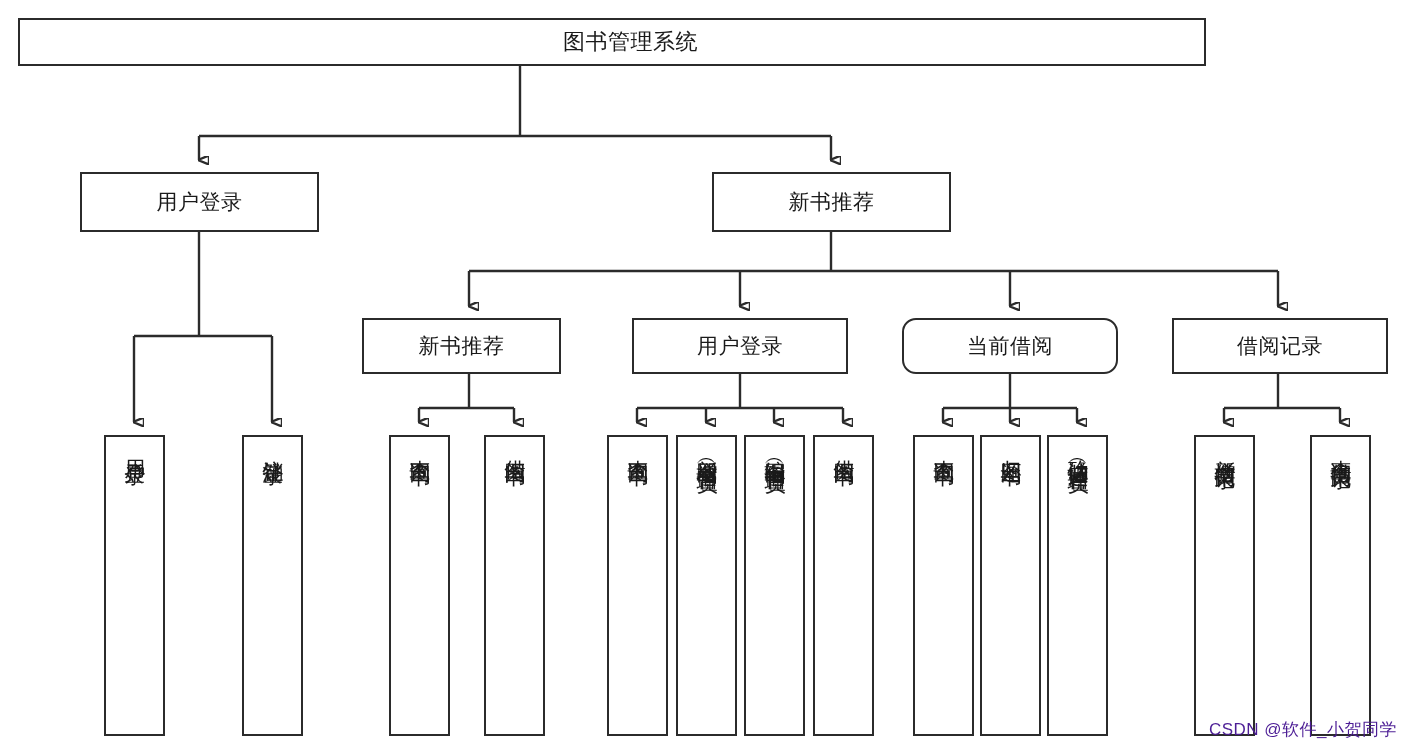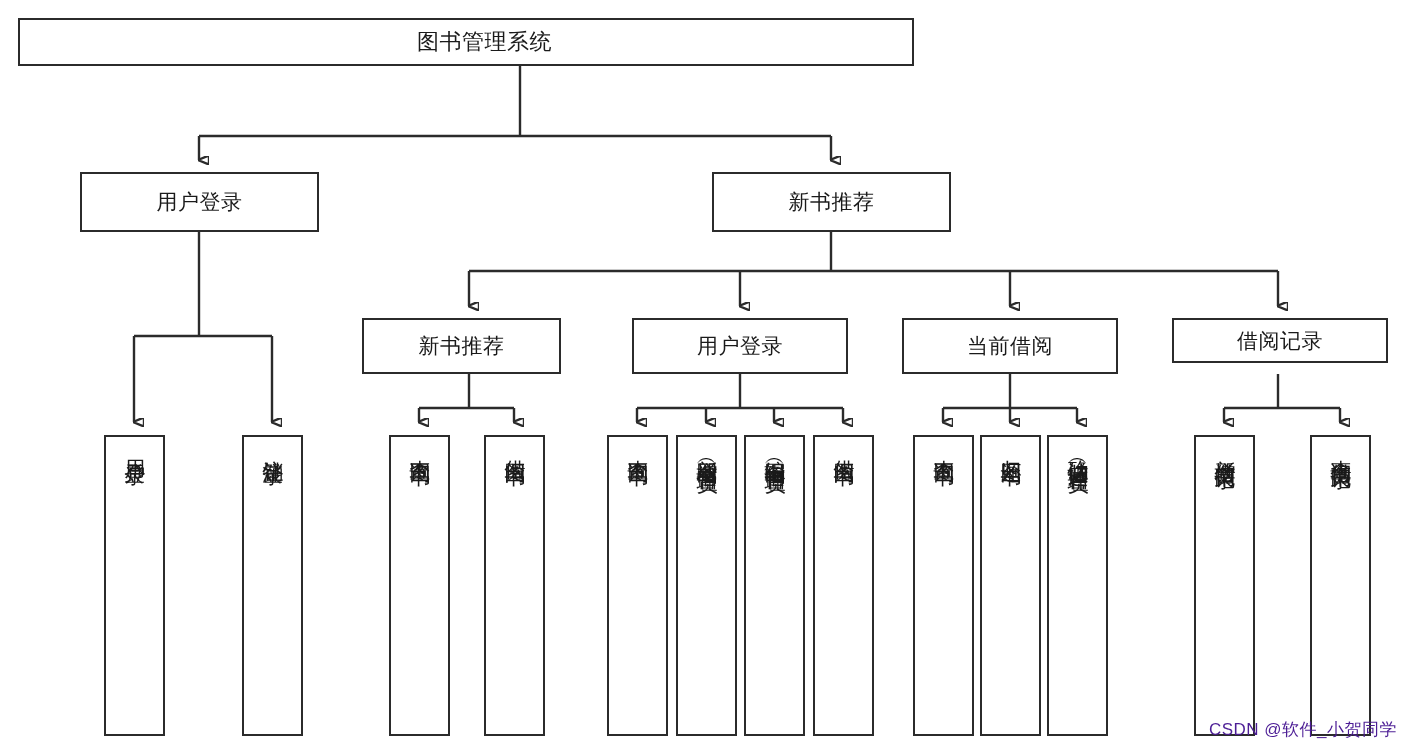--- a/index.html
+++ b/index.html
@@ -111,45 +111,45 @@
     <line x1="943" y1="408" x2="943" y2="422" marker-end="url(#arrow)"></line>
     <line x1="1010" y1="408" x2="1010" y2="422" marker-end="url(#arrow)"></line>
     <line x1="1077" y1="408" x2="1077" y2="422" marker-end="url(#arrow)"></line>
 
     <line x1="1278" y1="374" x2="1278" y2="408"></line>
     <line x1="1224" y1="408" x2="1340" y2="408"></line>
     <line x1="1224" y1="408" x2="1224" y2="422" marker-end="url(#arrow)"></line>
     <line x1="1340" y1="408" x2="1340" y2="422" marker-end="url(#arrow)"></line>
   </svg>
 
-  <div class="node h-node root" style="left:18px;top:18px;width:896px;height:48px;padding-left:37px;">
+  <div class="node h-node root" style="left:18px;top:18px;width:1188px;height:48px;padding-left:37px;">
     <span class="node-label">图书管理系统</span>
   </div>
 
   <div class="node h-node" style="left:80px;top:172px;width:239px;height:60px;">
     <span class="node-label">用户登录</span>
   </div>
 
   <div class="node h-node" style="left:712px;top:172px;width:239px;height:60px;">
     <span class="node-label">新书推荐</span>
   </div>
 
   <div class="node h-node" style="left:362px;top:318px;width:199px;height:56px;">
     <span class="node-label">新书推荐</span>
   </div>
 
   <div class="node h-node" style="left:632px;top:318px;width:216px;height:56px;">
     <span class="node-label">用户登录</span>
   </div>
 
-  <div class="node h-node" style="left:902px;top:318px;width:216px;height:56px;">
+  <div class="node h-node" style="left:902px;top:318px;width:216px;height:56px;border-radius:14px;">
     <span class="node-label">当前借阅</span>
   </div>
 
-  <div class="node h-node" style="left:1172px;top:318px;width:216px;height:45px;">
+  <div class="node h-node" style="left:1172px;top:318px;width:216px;height:56px;">
     <span class="node-label">借阅记录</span>
   </div>
 
   <div class="node v-node" style="left:104px;top:435px;width:61px;height:301px;">
     <span class="node-label">用户登录</span>
   </div>
 
   <div class="node v-node" style="left:242px;top:435px;width:61px;height:301px;">
     <span class="node-label">注销登录</span>
   </div>

